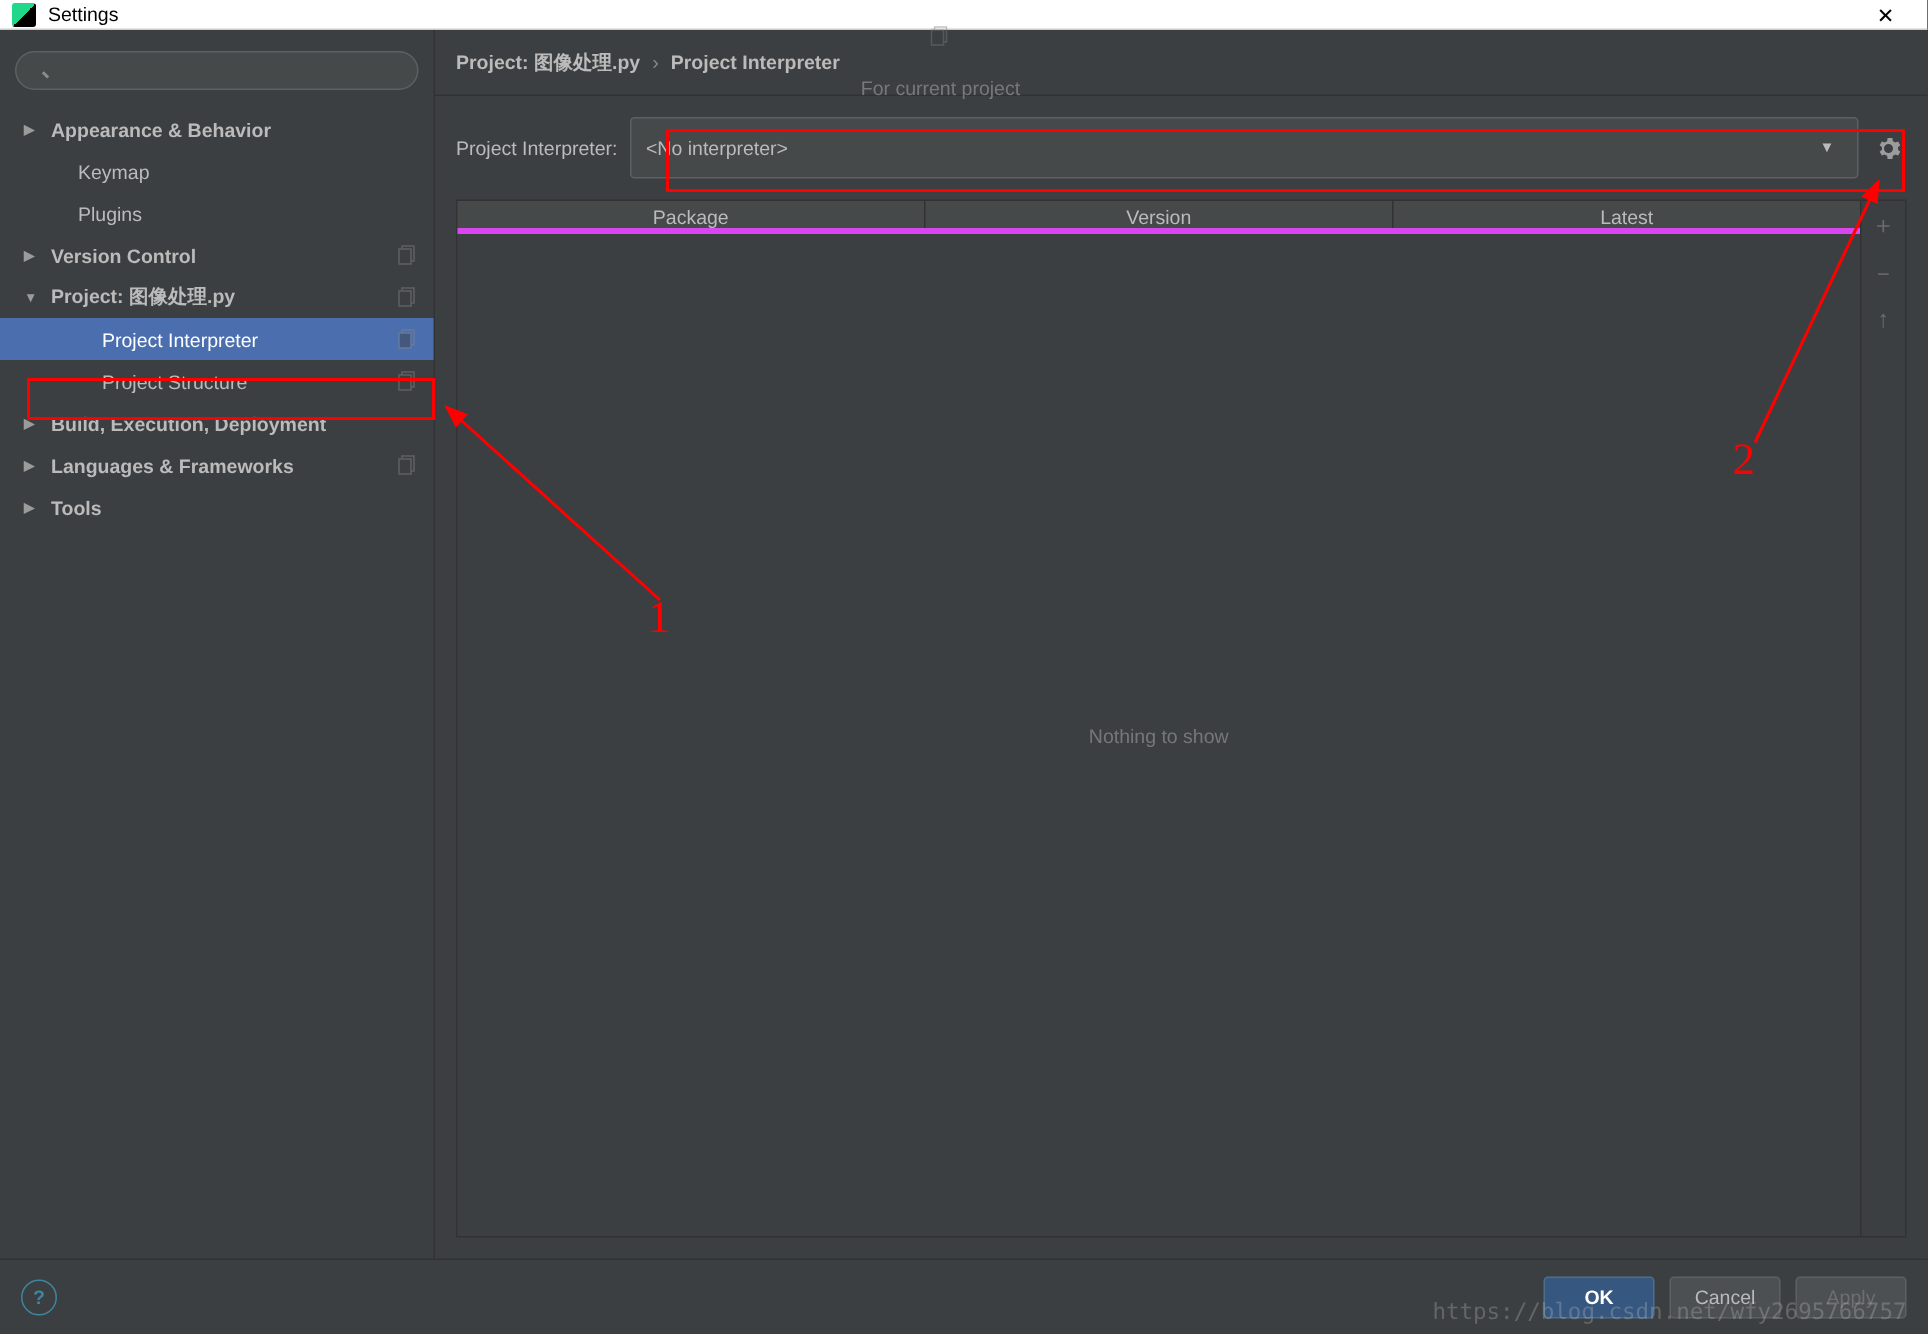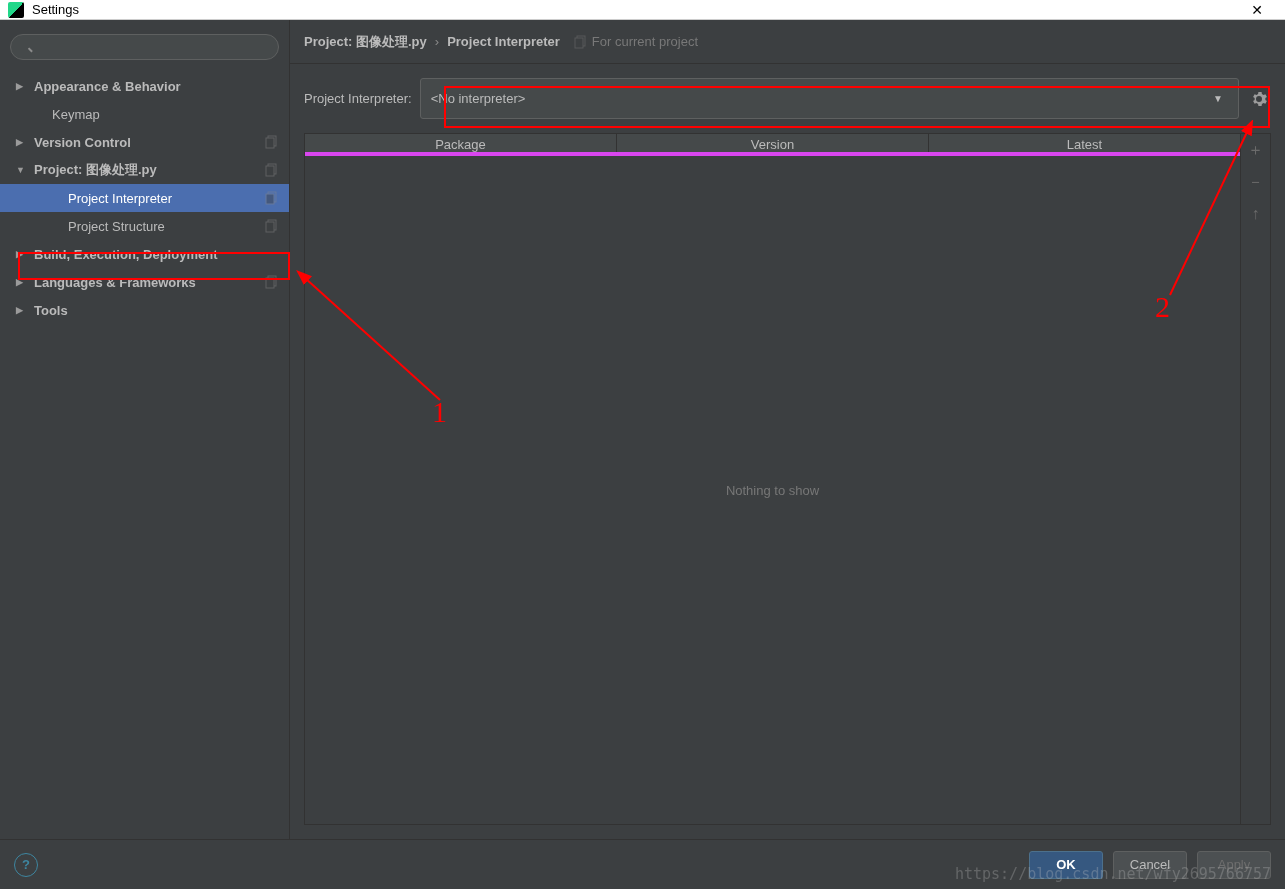--- a/index.html
+++ b/index.html
@@ -122,21 +122,21 @@
 .breadcrumb {
   height: 44px;
   display: flex;
   align-items: center;
   padding: 0 14px;
   border-bottom: 1px solid #323232;
   gap: 8px;
 }
 .breadcrumb .crumb { color: #bbbbbb; font-weight: bold; }
 .breadcrumb .arrow { color: #888; }
-.breadcrumb .note { color: #787878; font-weight: normal; margin-left: 6px; display: flex; align-items: center; gap: 4px;}
+.breadcrumb .note { color: #787878; font-weight: normal; margin-left: 6px; display: flex; align-items: center; gap: 20px; flex-direction: column;}
 .pane {
   flex: 1;
   display: flex;
   flex-direction: column;
   padding: 0;
   position: relative;
   min-height: 0;
 }
 .interp-row {
   display: flex;
@@ -304,20 +304,24 @@
       <input class="search" type="text" placeholder="" style="">
     </div>
     <div class="tree" id="tree">
         <div class="tree-item bold">
           <span class="tree-arrow right"></span>
           <span class="tree-label">Appearance &amp; Behavior</span>
         </div>
         <div class="tree-item" style="padding-left: 34px;">
           <span class="tree-arrow none"></span>
           <span class="tree-label">Keymap</span>
+        </div>
+        <div class="tree-item" style="padding-left: 34px;">
+          <span class="tree-arrow none"></span>
+          <span class="tree-label">Plugins</span>
         </div>
         <div class="tree-item bold">
           <span class="tree-arrow right"></span>
           <span class="tree-label">Version Control</span>
           <span class="copy-icon"><svg viewBox="0 0 14 14">
               <rect x="3" y="1" width="8" height="10" fill="none" stroke="#888" stroke-width="1"></rect>
               <rect x="1" y="3" width="8" height="10" fill="#3c3f41" stroke="#888" stroke-width="1"></rect>
             </svg></span>
         </div>
         <div class="tree-item bold">

